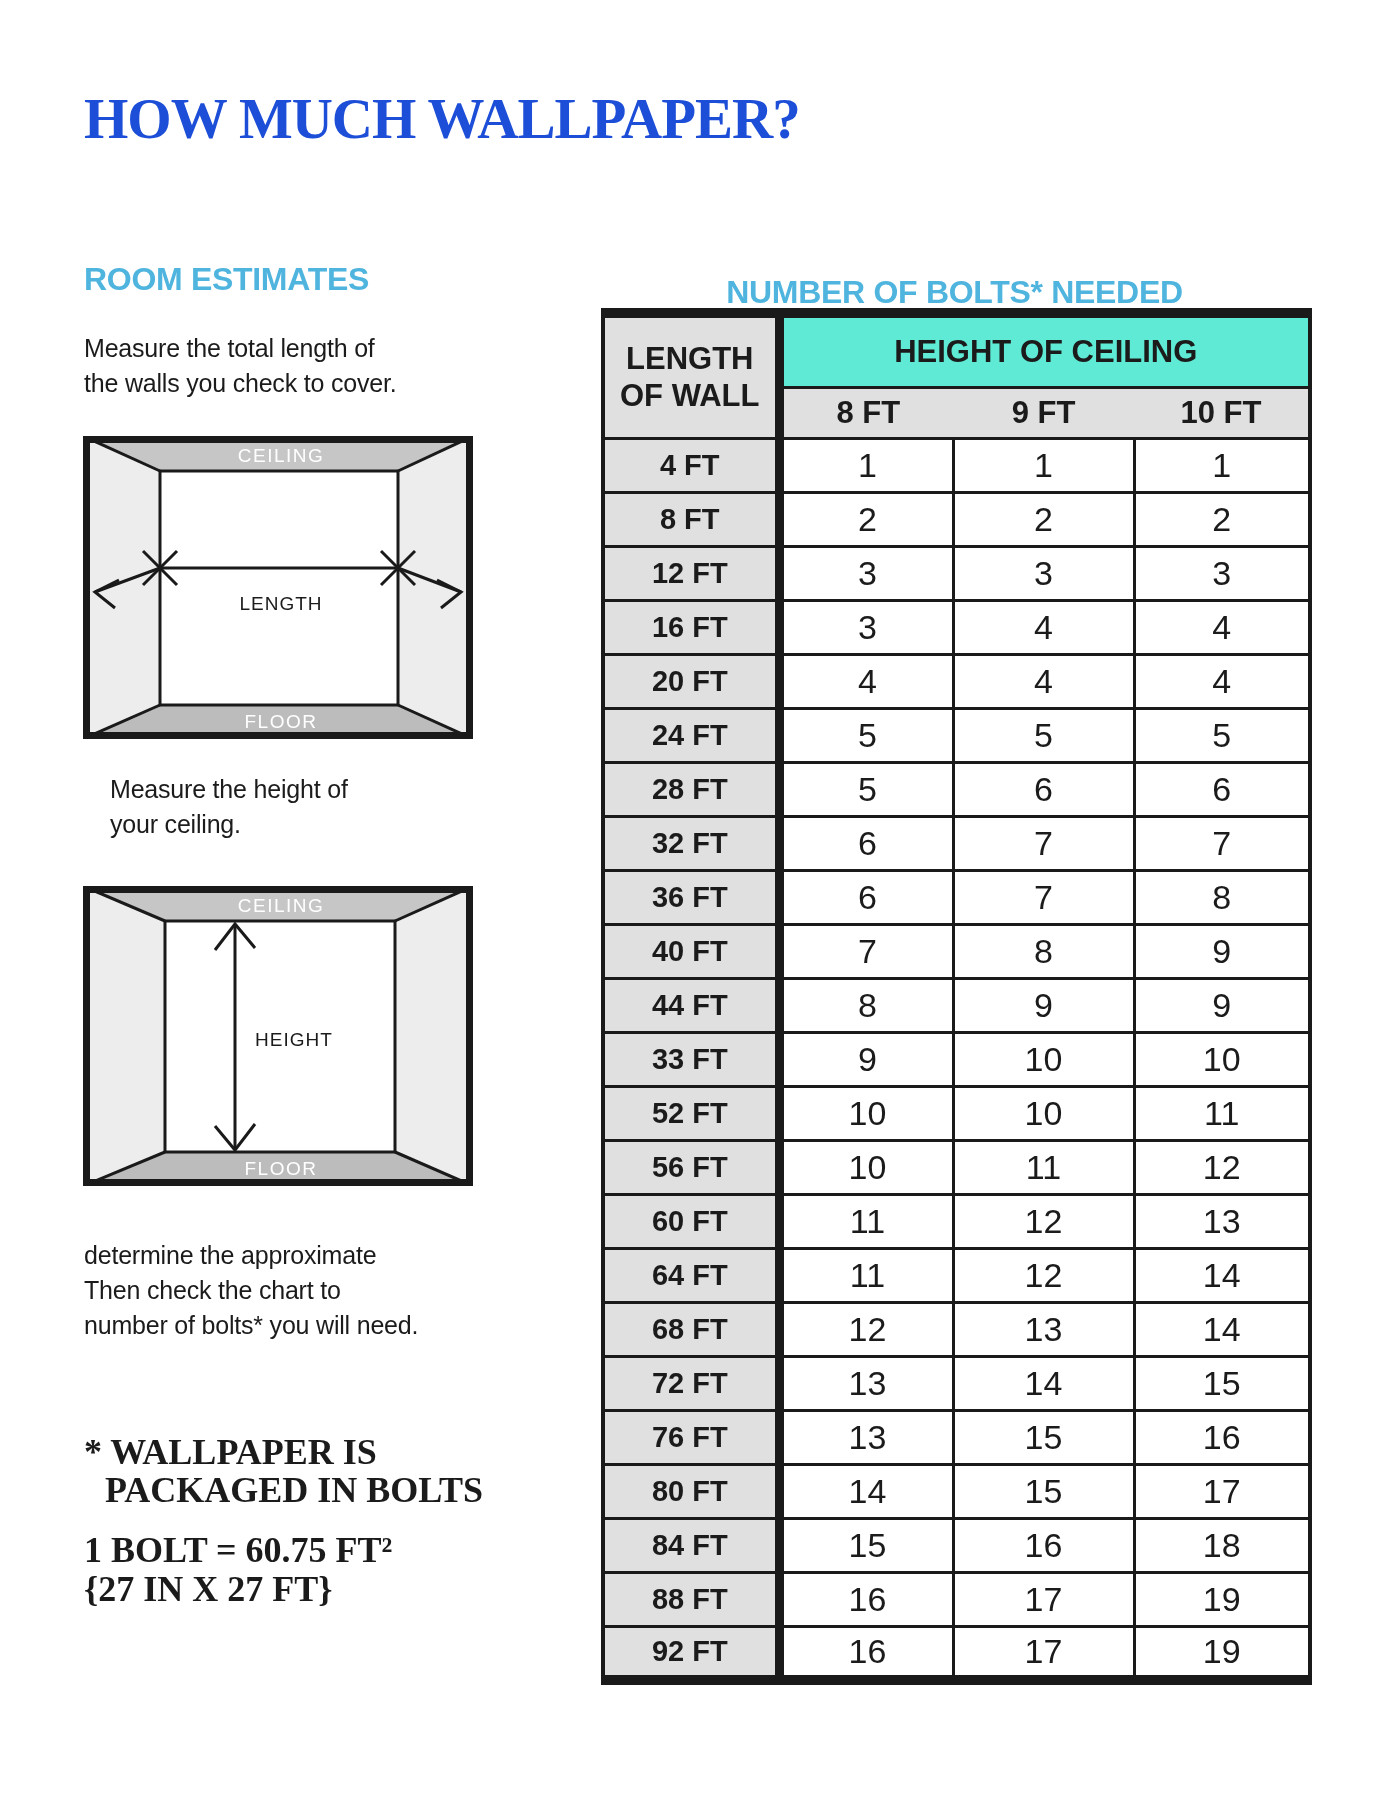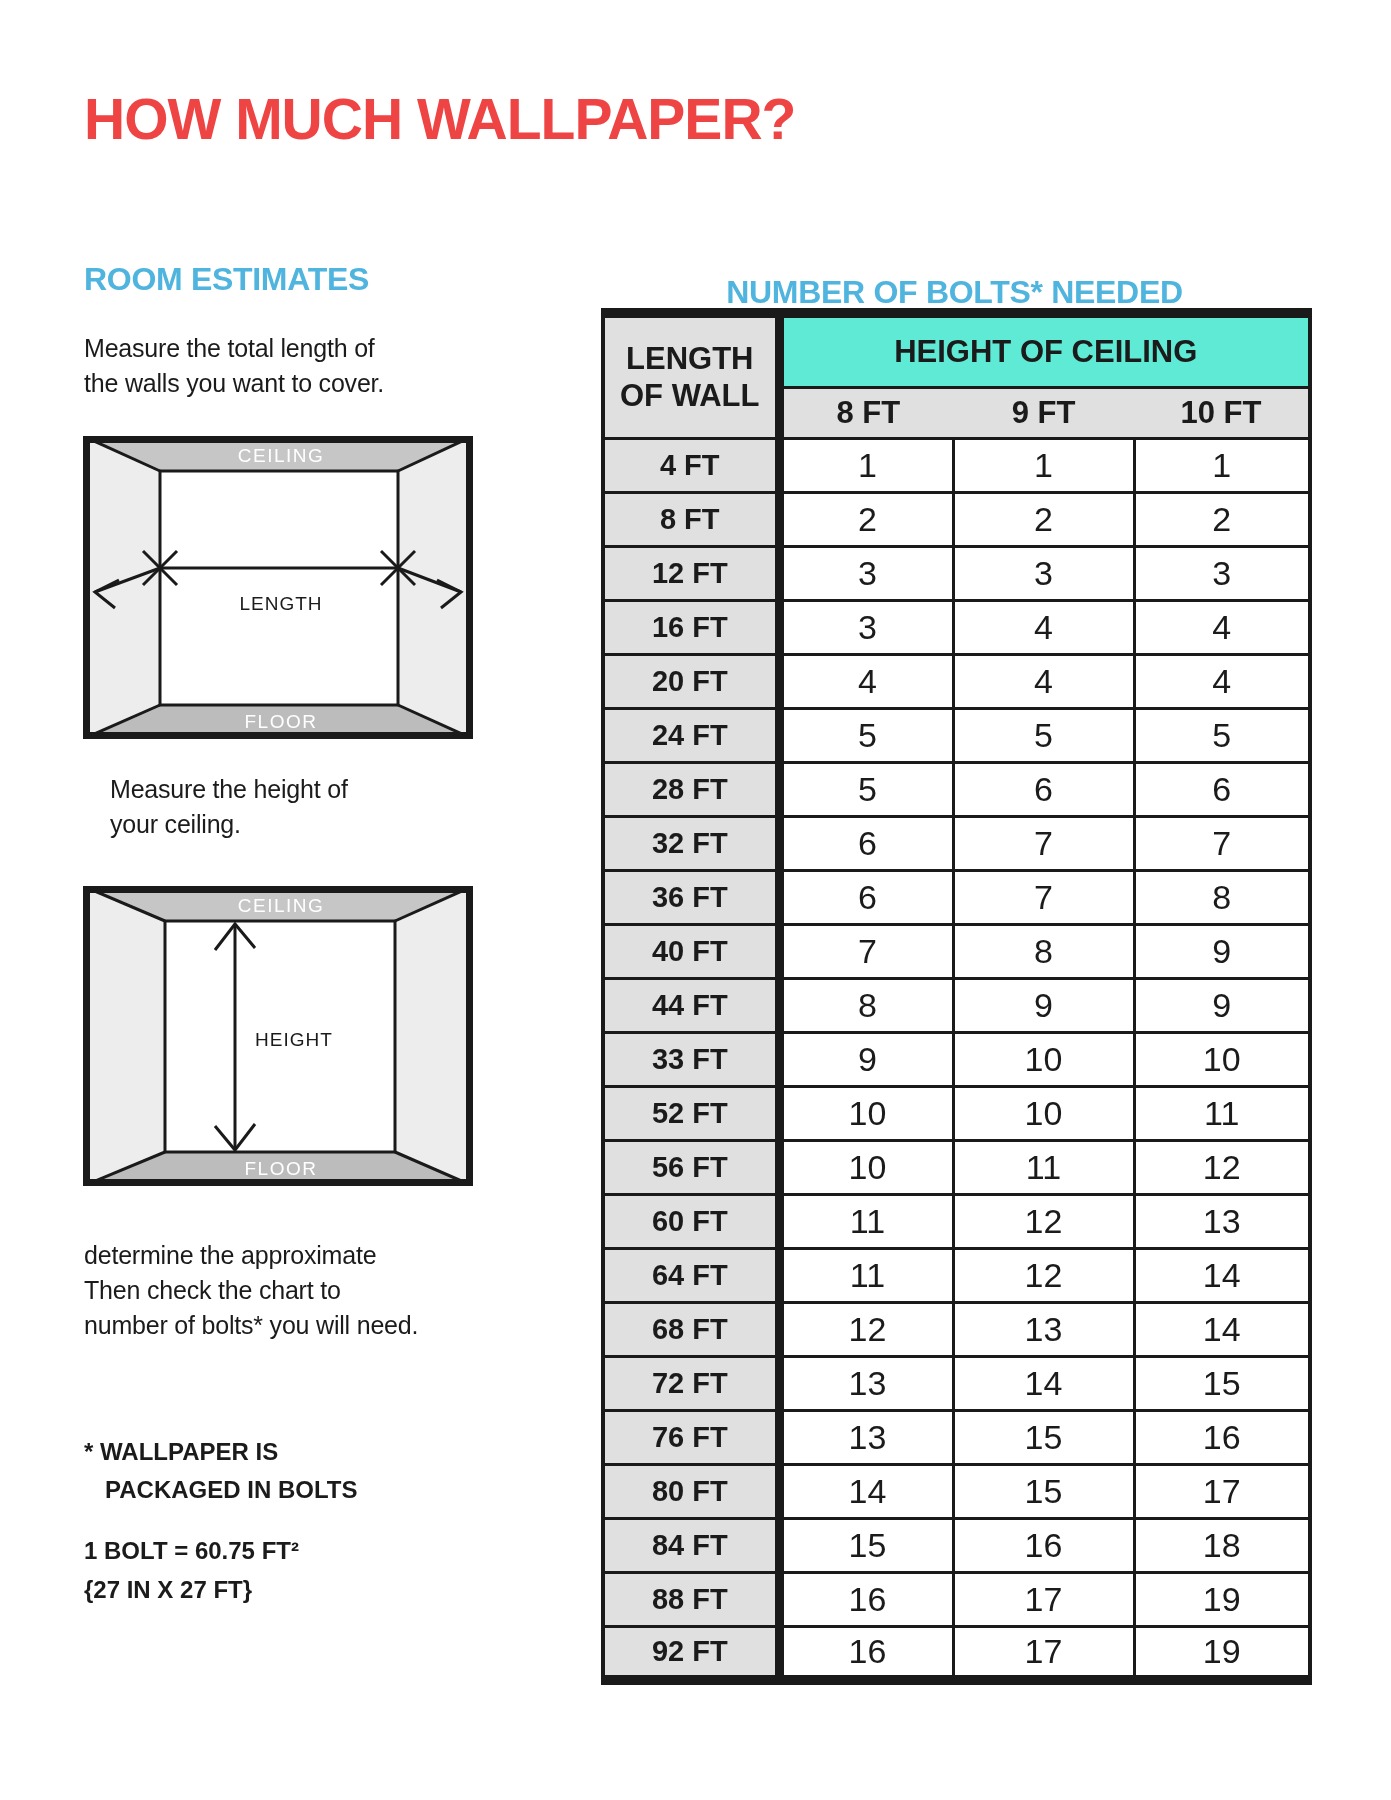--- a/index.html
+++ b/index.html
@@ -2,34 +2,34 @@
 <html><head>
 <meta charset="utf-8">
 <style>
   html,body { margin:0; padding:0; background:#ffffff; }
   #canvas {
     position:relative; width:1391px; height:1800px; background:#ffffff;
     font-family:"Liberation Sans","DejaVu Sans",sans-serif; color:#1b1b1b; overflow:hidden;
   }
   .abs { position:absolute; }
   #title {
-    left:84px; top:86px; font-size:57px; font-weight:bold; color:#ef4444;
-    letter-spacing:-1px; white-space:nowrap;
+    left:84px; top:86px; font-size:57px; font-weight:bold; color:#1d4ed8;
+    letter-spacing:-1px; white-space:nowrap;font-family:Liberation Serif, serif;
   }
   .section-heading {
     font-size:32px; font-weight:bold; color:#4FB4DE; letter-spacing:-0.3px; white-space:nowrap;
   }
   #room-heading  { left:84px; top:261px; }
   #bolts-heading { left:601px; top:274px; width:707px; text-align:center; }
   .para { font-size:25px; line-height:35px; letter-spacing:-0.2px; }
   .para div { white-space:nowrap; }
   #para1 { left:84px; top:331px; }
   #para2 { left:84px; top:772px;margin-left:26px; }
   #para3 { left:84px; top:1238px; }
-  .footnote { font-size:24px; font-weight:bold; line-height:38px; }
+  .footnote { font-size:36px; font-weight:bold; line-height:38px;font-family:Liberation Serif, serif; }
   .footnote div { white-space:nowrap; }
   #footnote { left:84px; top:1433px; }
   #footnote .indent { padding-left:21px; }
   #boltinfo { left:84px; top:1531px; line-height:39px; }
   svg.diagram { display:block; }
   #diagram-length { left:83px; top:436px; }
   #diagram-height { left:83px; top:886px; }
   .diag-line   { stroke:#1a1a1a; stroke-width:3; fill:none; }
   .diag-border { stroke:#1a1a1a; stroke-width:7; fill:none; }
   .diag-label  { font-size:19px; letter-spacing:1.5px; }
@@ -65,21 +65,21 @@
 <body>
 
 <div id="canvas">
 
   <h1 id="title" class="abs" style="margin:0;">HOW MUCH WALLPAPER?</h1>
 
   <h2 id="room-heading" class="abs section-heading" style="margin:0;">ROOM ESTIMATES</h2>
 
   <div id="para1" class="abs para">
     <div>Measure the total length of</div>
-    <div>the walls you want to cover.</div>
+    <div>the walls you check to cover.</div>
   </div>
 
   <svg id="diagram-length" class="abs diagram" width="390" height="303" viewBox="0 0 390 303">
     <rect x="0" y="0" width="390" height="303" fill="#ffffff"></rect>
     <polygon points="0,0 390,0 315,35 77,35" fill="#C6C6C6"></polygon>
     <polygon points="0,303 77,269 315,269 390,303" fill="#BCBCBC"></polygon>
     <polygon points="0,0 77,35 77,269 0,303" fill="#EDEDED"></polygon>
     <polygon points="390,0 315,35 315,269 390,303" fill="#EDEDED"></polygon>
     <rect x="77" y="35" width="238" height="234" fill="#ffffff" class="diag-line"></rect>
     <line x1="0" y1="0" x2="77" y2="35" class="diag-line"></line>

